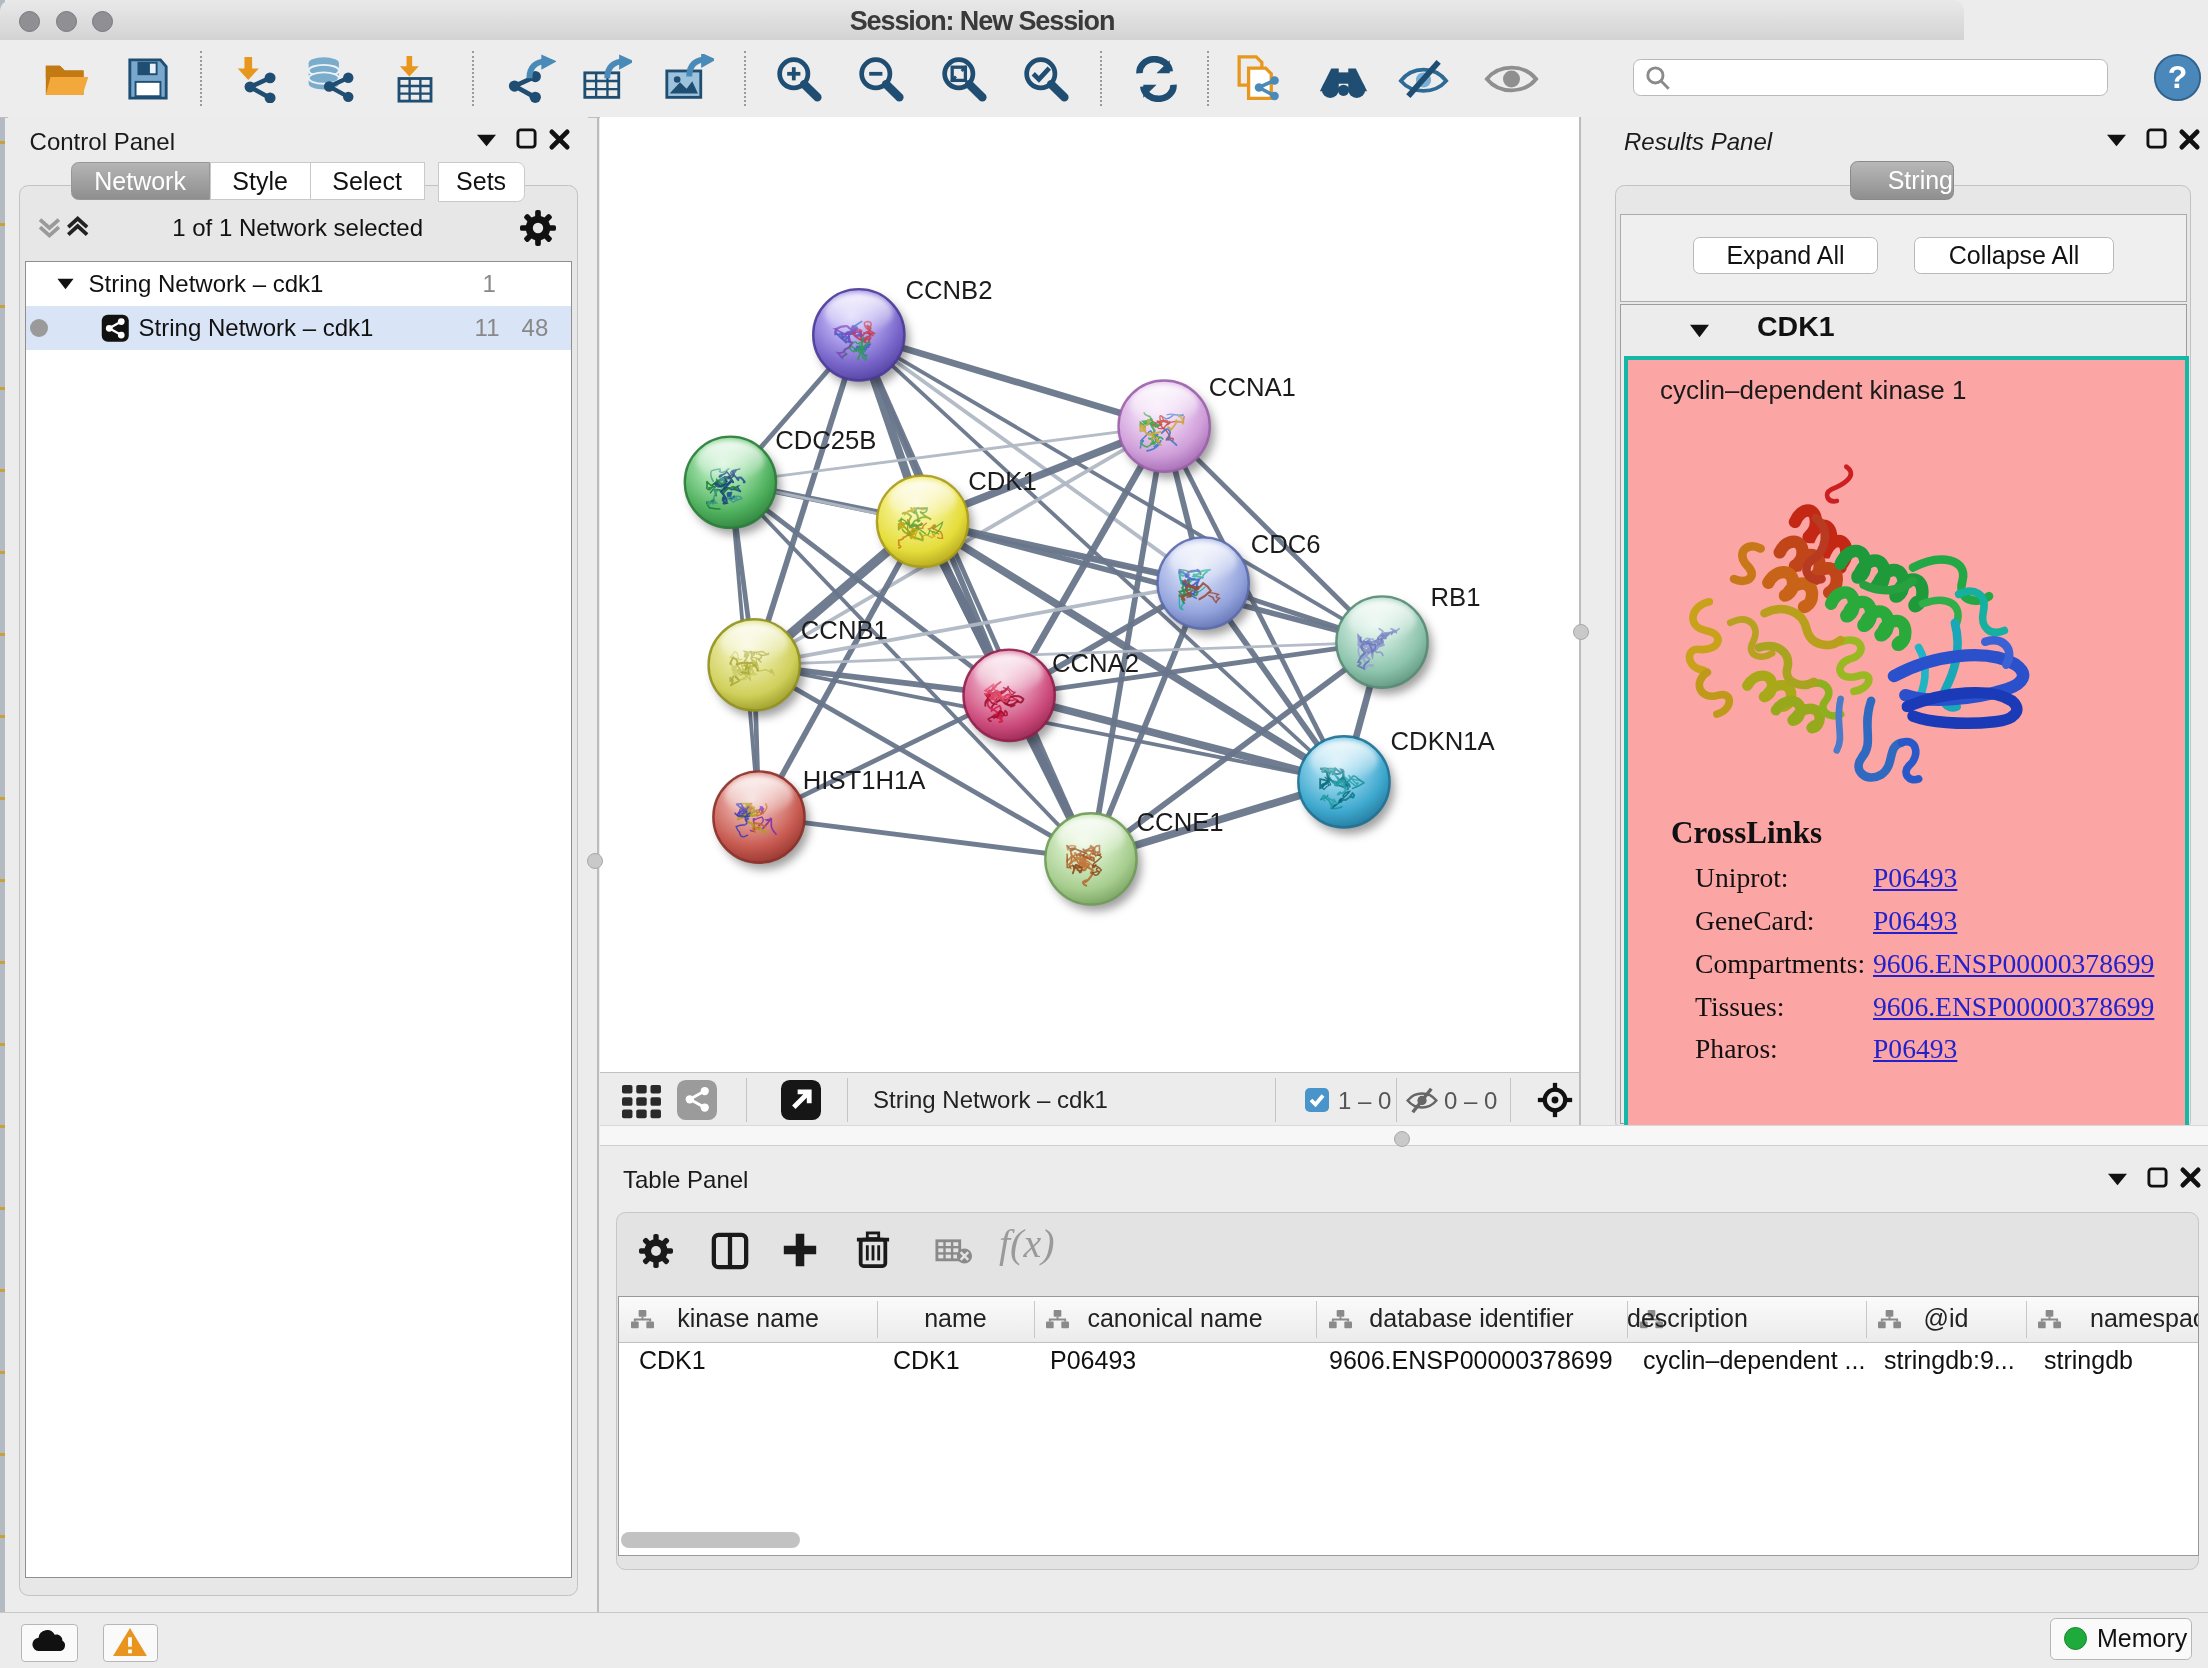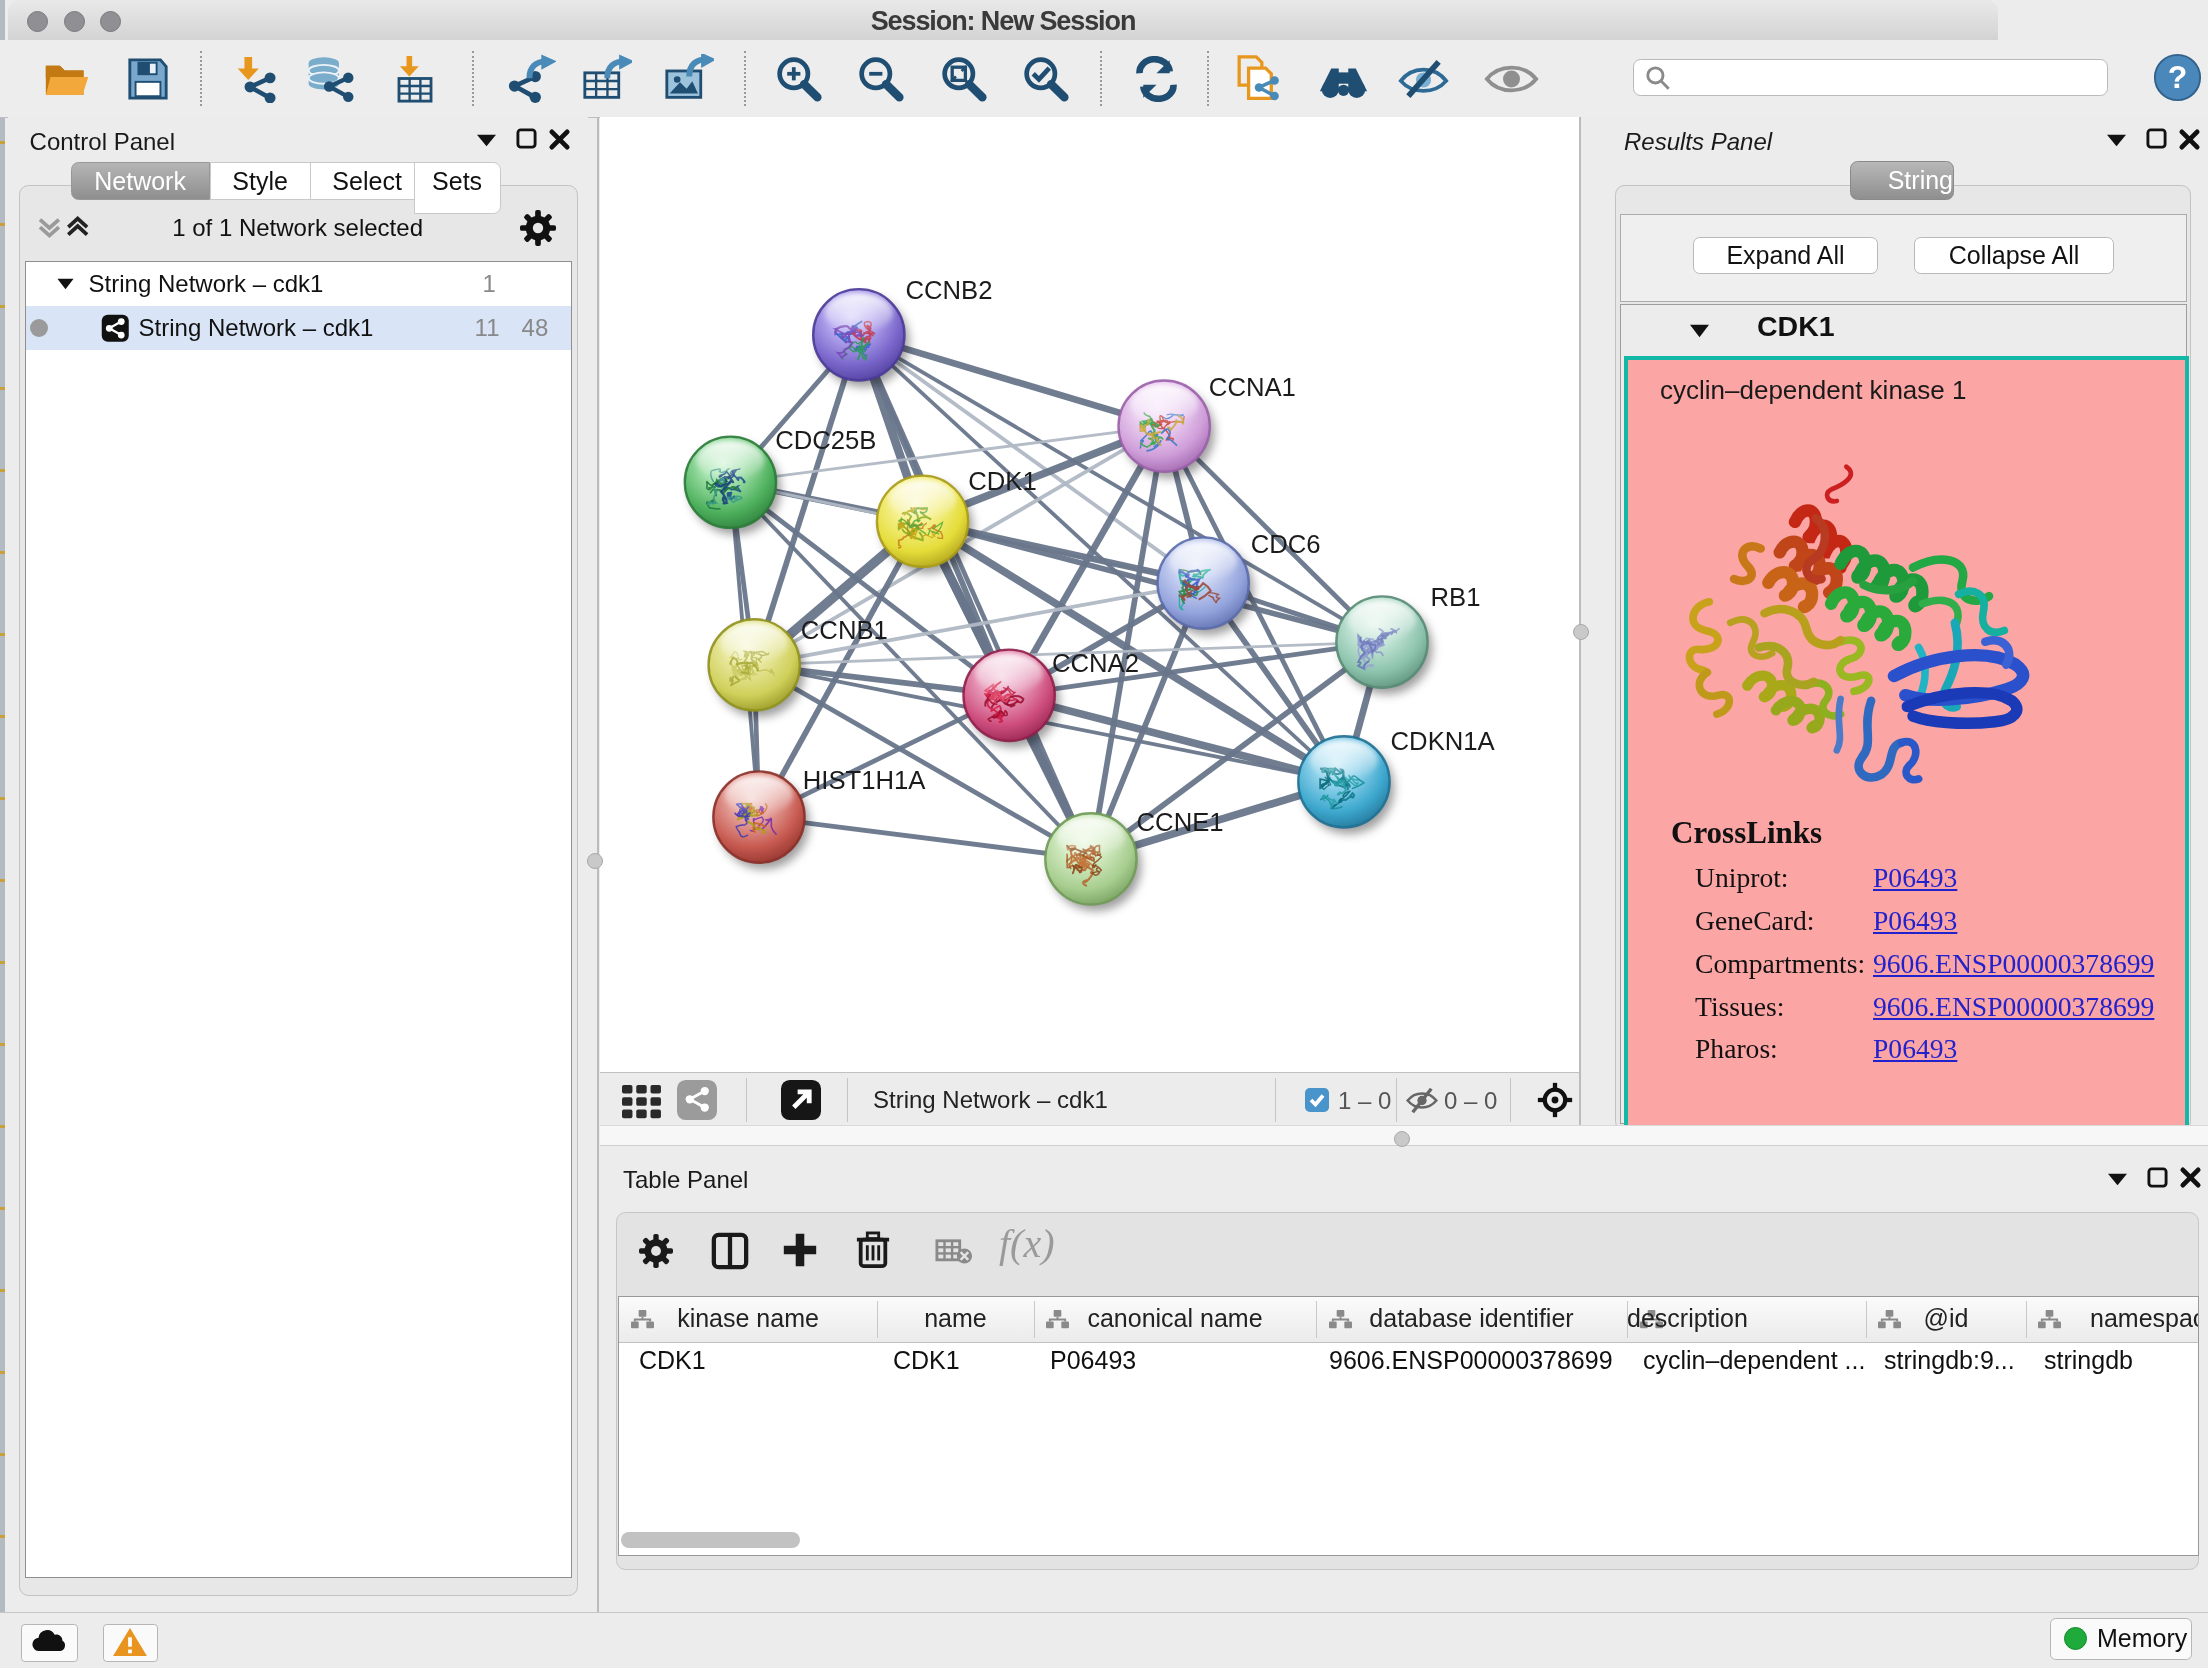--- a/index.html
+++ b/index.html
@@ -1,15 +1,15 @@
 <!DOCTYPE html>
 <html style="font-size:15px"><head><meta charset="utf-8"><style>html,body{margin:0;padding:0;}body{width:2208px;height:1668px;position:relative;overflow:hidden;background:#ececec;font-family:'Liberation Sans',sans-serif;-webkit-font-smoothing:antialiased;}</style></head><body>
 <div style="position:absolute;left:0px;top:0px;width:4.8px;height:1668px;background:repeating-linear-gradient(#b3bac2 0 59px,#c9a13a 59px 62px,#b3bac2 62px 82px);"></div>
 <div style="position:absolute;left:4.8px;top:40px;width:2.9px;height:1628px;background:#ececec;"></div>
-<div style="position:absolute;left:8px;top:0px;width:1964px;height:40px;background:linear-gradient(#e9e9e9,#d3d3d3);border-bottom:1px solid #a9a9a9;border-radius:11.4px 11.4px 0 0;padding-left:26px;">
+<div style="position:absolute;left:0px;top:0px;width:1964px;height:40px;background:linear-gradient(#e9e9e9,#d3d3d3);border-bottom:1px solid #a9a9a9;border-radius:11.4px 11.4px 0 0;">
     <div style="position:absolute;left:19px;top:10.5px;width:21px;height:21px;border-radius:50%;background:#8f8f94;border:1px solid #77777c;box-sizing:border-box"></div>
     <div style="position:absolute;left:56px;top:10.5px;width:21px;height:21px;border-radius:50%;background:#8f8f94;border:1px solid #77777c;box-sizing:border-box"></div>
     <div style="position:absolute;left:92px;top:10.5px;width:21px;height:21px;border-radius:50%;background:#8f8f94;border:1px solid #77777c;box-sizing:border-box"></div>
     <div style="position:absolute;left:0;top:5.7px;width:100%;text-align:center;font-size:27px;font-weight:bold;color:#3a3a3a;letter-spacing:-1.1px;">Session: New Session</div>
   </div>
 <div style="position:absolute;left:0px;top:40px;width:2208px;height:77px;background:#ededed;border-bottom:1.9px solid #bebebe;">
     <div style="position:absolute;left:43px;top:16px;width:49px;height:46px;"><svg width="49" height="46" viewBox="0 0 52 48">
         <path d="M3 10 h15 l5 5 h20 v8 H3 z" fill="#b36a0a"></path>
         <path d="M3 10 h15 l5 5 h20 v26 H3 z" fill="#c47a12"></path>
         <path d="M8 22 h40 l-6 19 H3 z" fill="#f2a83a"></path>
@@ -163,21 +163,21 @@
       </svg>
       <svg width="23" height="23" viewBox="0 0 24 24" style="position:absolute;left:540px;top:1px">
         <path d="M4 4 L20 20 M20 4 L4 20" stroke="#111" stroke-width="5" stroke-linecap="round"></path>
       </svg>
     </div>
     <div style="position:absolute;left:11.4px;top:68px;width:557px;height:1409px;background:#e7e7e7;border:1px solid #c2c2c2;border-radius:9.5px;"></div>
     <div style="position:absolute;left:0px;top:45px;width:580px;height:38px;">
       <div style="position:absolute;left:63px;top:0;width:139px;height:38px;background:linear-gradient(#b5b5b5,#8e8e8e);color:#fff;border:1px solid #979797;border-radius:7.6px 0 0 7.6px;box-sizing:border-box;text-align:center;font-size:25px;line-height:36px;">Network</div>
       <div style="position:absolute;left:202px;top:0;width:101px;height:38px;background:#fff;color:#111;border:1px solid #c9c9c9;box-sizing:border-box;text-align:center;font-size:25px;line-height:36px;">Style</div>
       <div style="position:absolute;left:302px;top:0;width:115px;height:38px;background:#fff;color:#111;border:1px solid #c9c9c9;box-sizing:border-box;text-align:center;font-size:25px;line-height:36px;">Select</div>
-      <div style="position:absolute;left:406px;top:0;width:87px;height:52px;background:#fff;color:#111;border:1px solid #c9c9c9;border-radius:0 7.6px 7.6px 0;box-sizing:border-box;text-align:center;font-size:25px;line-height:36px;">Sets</div>
+      <div style="position:absolute;left:430px;top:0;width:87px;height:40px;background:#fff;color:#111;border:1px solid #c9c9c9;border-radius:0 7.6px 7.6px 0;box-sizing:border-box;text-align:center;font-size:25px;line-height:36px;">Sets</div>
     </div>
     <div style="position:absolute;left:28.5px;top:95px;width:67px;height:32px;"><svg width="57" height="32" viewBox="0 0 60 34">
         <path d="M4 8 l10 9 10-9 M4 16 l10 9 10-9" stroke="#9a9a9a" stroke-width="4" fill="none"></path>
         <path d="M34 16 l10-9 10 9 M34 24 l10-9 10 9" stroke="#222" stroke-width="4" fill="none"></path>
       </svg></div>
     <div style="position:absolute;left:114px;top:97px;width:352px;height:28.5px;font-size:24px;text-align:center;color:#111;">1 of 1 Network selected</div>
     <div style="position:absolute;left:512px;top:93px;width:38px;height:38px;"><svg width="36" height="36" viewBox="0 0 38 38">
         <g fill="#111">
           <rect x="16" y="0" width="6" height="9" rx="2" transform="rotate(0 19 19)"></rect>
           <rect x="16" y="0" width="6" height="9" rx="2" transform="rotate(45 19 19)"></rect>

